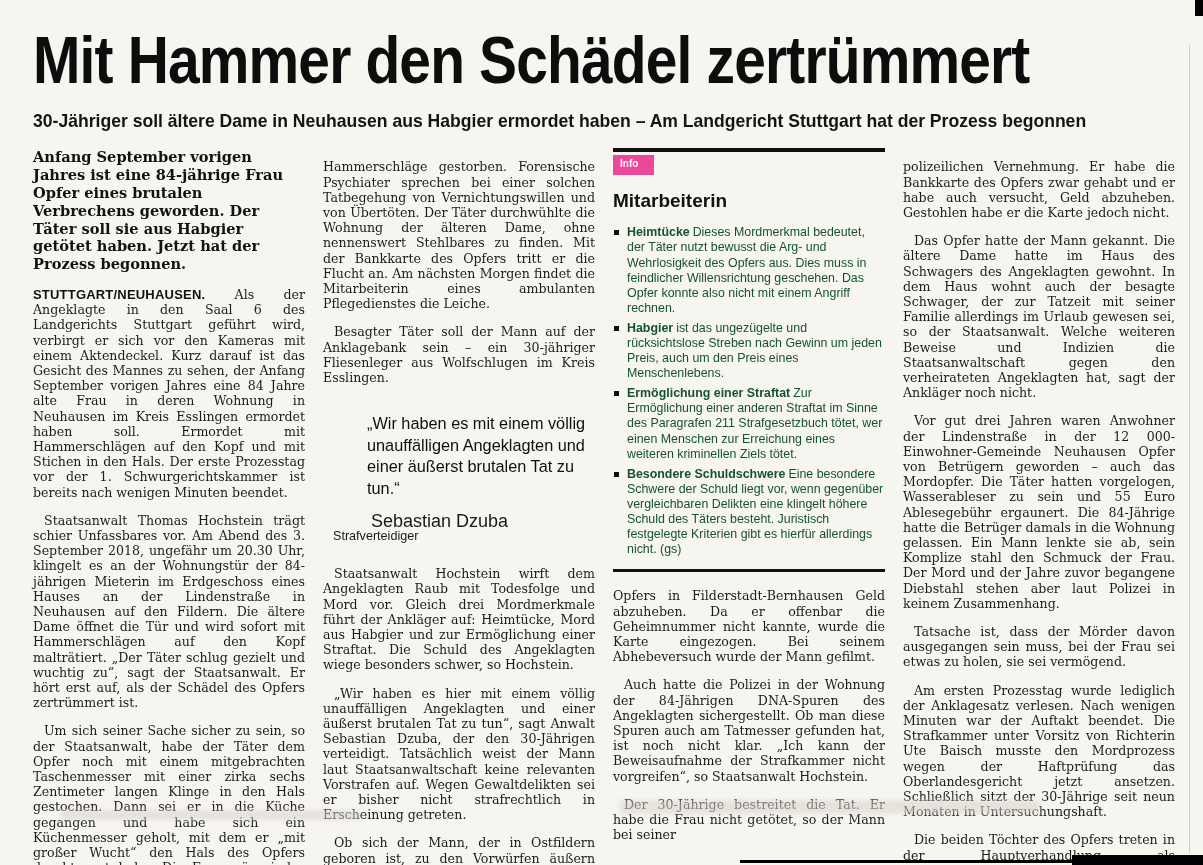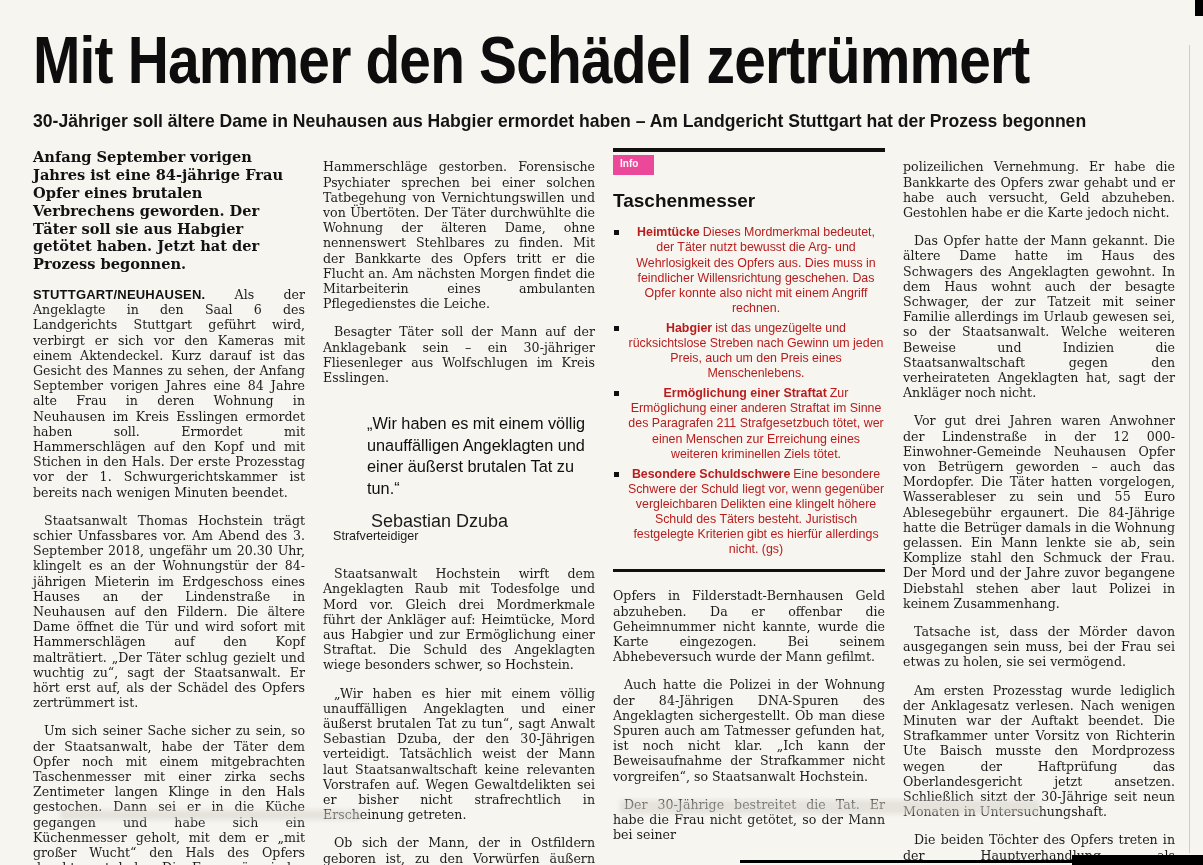--- a/index.html
+++ b/index.html
@@ -64,21 +64,21 @@
     font-size:10px; line-height:1; padding:4px 16px 6px 7px; margin-top:0px;
   }
   .info-title {
     font-family:"Liberation Sans", sans-serif; font-weight:bold;
     font-size:19px; color:#111; margin:15px 0 13px;
   }
   .info-list { list-style:none; }
   .info-item {
     position:relative; padding-left:14px; margin-bottom:5px;
     font-family:"Liberation Sans", sans-serif; font-size:12.4px;
-    line-height:15.1px; color:#b91c1c; text-align:center;
+    line-height:15.1px; color:#14532d; text-align:left;
   }
   .info-item::before {
     content:""; position:absolute; left:1px; top:5px;
     width:5px; height:5px; background:#101010;
   }
   .info-term { font-weight:bold; margin-right:3px; }
   .info-bottomrule { height:3px; background:#101010; margin-top:12px; }
 
   
   .artifact-top-right { position:absolute; top:0; right:0; width:8px; height:16px; background:#000; }
@@ -115,21 +115,21 @@
         </div>
         <p class="bp indent">Staatsanwalt Hochstein wirft dem Angeklagten Raub mit Todesfolge und Mord vor. Gleich drei Mordmerkmale führt der Ankläger auf: Heimtücke, Mord aus Habgier und zur Ermöglichung einer Straftat. Die Schuld des Angeklagten wiege besonders schwer, so Hochstein.</p>
         <p class="bp indent">„Wir haben es hier mit einem völlig unauffälligen Angeklagten und einer äußerst brutalen Tat zu tun“, sagt Anwalt Sebastian Dzuba, der den 30-Jährigen verteidigt. Tatsächlich weist der Mann laut Staatsanwaltschaft keine relevanten Vorstrafen auf. Wegen Gewaltdelikten sei er bisher nicht strafrechtlich in Erscheinung getreten.</p>
         <p class="bp indent">Ob sich der Mann, der in Ostfildern geboren ist, zu den Vorwürfen äußern wird, will Verteidiger Dzuba noch nicht sagen. Sein Mandant war vier Tage nach der Bluttat festgenommen worden. Er hatte noch am Tatabend versucht, mit der Bankkarte des</p>
       </div>
 
       <div class="col">
         <div class="infobox">
           <div class="info-toprule"></div>
           <div class="info-tab">Info</div>
-          <div class="info-title">Taschenmesser</div>
+          <div class="info-title">Mitarbeiterin</div>
           <ul class="info-list">
             <li class="info-item"><span class="info-term">Heimtücke</span><span>Dieses Mordmerkmal bedeutet, der Täter nutzt bewusst die Arg- und Wehrlosigkeit des Opfers aus. Dies muss in feindlicher Willensrichtung geschehen. Das Opfer konnte also nicht mit einem Angriff rechnen.</span></li>
             <li class="info-item"><span class="info-term">Habgier</span><span>ist das ungezügelte und rücksichtslose Streben nach Gewinn um jeden Preis, auch um den Preis eines Menschenlebens.</span></li>
             <li class="info-item"><span class="info-term">Ermöglichung einer Straftat</span><span>Zur Ermöglichung einer anderen Straftat im Sinne des Paragrafen 211 Strafgesetzbuch tötet, wer einen Menschen zur Erreichung eines weiteren kriminellen Ziels tötet.</span></li>
             <li class="info-item"><span class="info-term">Besondere Schuldschwere</span><span>Eine besondere Schwere der Schuld liegt vor, wenn gegenüber vergleichbaren Delikten eine klingelt höhere Schuld des Täters besteht. Juristisch festgelegte Kriterien gibt es hierfür allerdings nicht. (gs)</span></li>
           </ul>
           <div class="info-bottomrule"></div>
         </div>
         <p class="bp">Opfers in Filderstadt-Bernhausen Geld abzuheben. Da er offenbar die Geheimnummer nicht kannte, wurde die Karte eingezogen. Bei seinem Abhebeversuch wurde der Mann gefilmt.</p>
         <p class="bp indent">Auch hatte die Polizei in der Wohnung der 84-Jährigen DNA-Spuren des Angeklagten sichergestellt. Ob man diese Spuren auch am Tatmesser gefunden hat, ist noch nicht klar. „Ich kann der Beweisaufnahme der Strafkammer nicht vorgreifen“, so Staatsanwalt Hochstein.</p>

